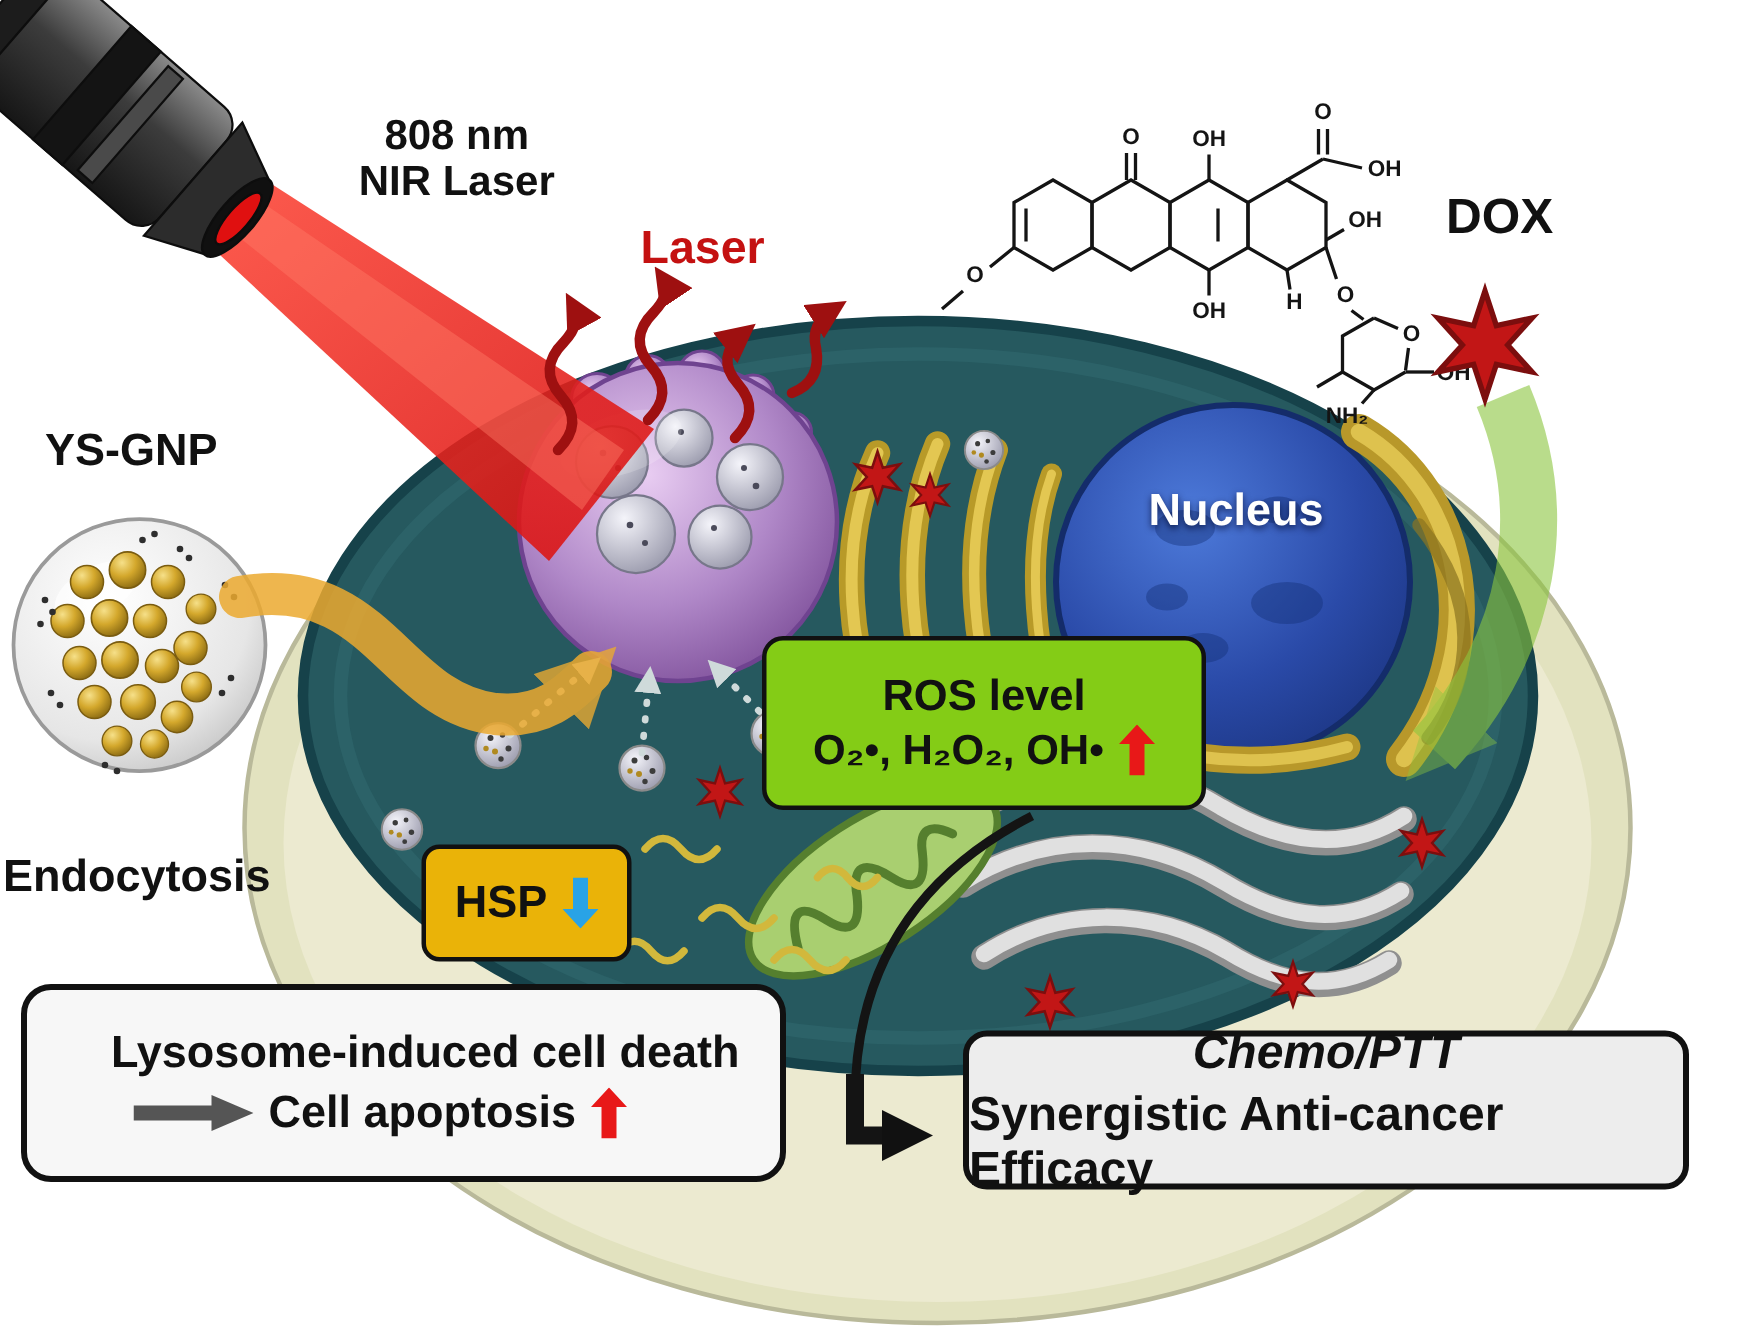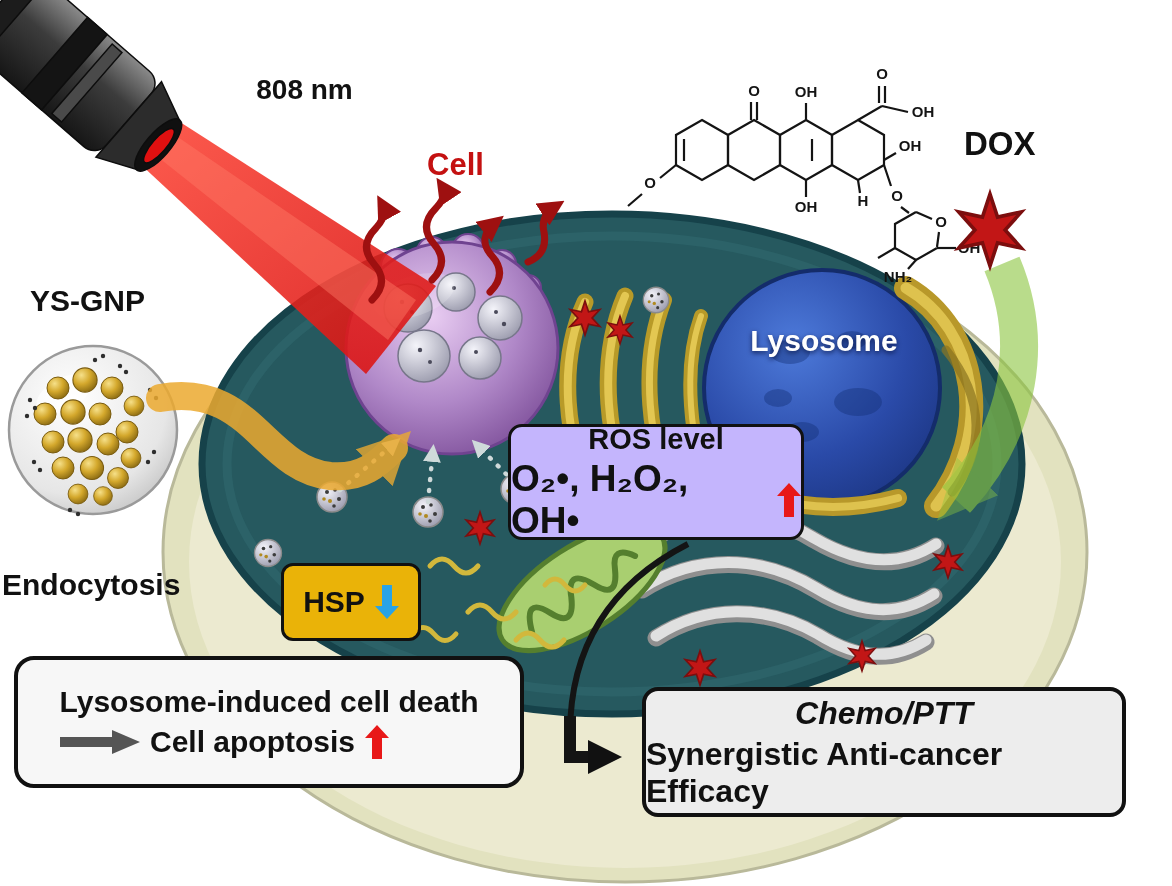--- a/index.html
+++ b/index.html
@@ -10,32 +10,32 @@
   #lbl-laser{left:212px;top:74px;width:185px;text-align:center;font-size:28px;}
   #lbl-heat{left:427px;top:148px;font-size:31px;color:var(--c-heat_text,#c41111);}
   #lbl-ysgnp{left:30px;top:284px;font-size:30px;text-align:center;}
   #lbl-endo{left:2px;top:568px;font-size:30px;}
   #lbl-lyso{left:372px;top:376px;width:168px;text-align:center;font-size:29px;color:#fff;
             text-shadow:0 2px 5px rgba(40,20,60,.75);}
   #lbl-nuc{left:750px;top:324px;width:148px;text-align:center;font-size:30px;color:#fff;
            text-shadow:0 2px 5px rgba(0,10,50,.75);}
   #lbl-dox{left:964px;top:126px;font-size:33px;}
   #lbl-membrane{left:308px;top:810px;font-size:30px;}
-  .box{position:absolute;border:3px solid #111;background:#c4b5fd;display:flex;
+  .box{position:absolute;border:3px solid #111;background:#84cc16;display:flex;
        flex-direction:column;align-items:center;justify-content:center;
        font-weight:bold;color:#111;box-sizing:border-box;}
   #ros-box{left:508px;top:424px;width:296px;height:116px;border-radius:14px;gap:2px;}
   #hsp-box{left:281px;top:563px;width:140px;height:78px;border-radius:12px;background:#eab308;}
   #death-box{left:14px;top:656px;width:510px;height:132px;border-width:4px;border-radius:20px;
-             background:#f7f7f7;gap:6px;}
-  #chemo-box{left:642px;top:687px;width:484px;height:130px;border-width:4px;border-radius:16px;
+             background:#f7f7f7;gap:6px;padding-left:29px;}
+  #chemo-box{left:642px;top:687px;width:484px;height:106px;border-width:4px;border-radius:16px;
              background:#ededed;gap:4px;}
   .row{display:flex;align-items:center;gap:10px;}
   #death-box .row{align-self:flex-start;margin-left:42px;}
-  .fs28{font-size:37px;} .fs29{font-size:29px;} .fs30{font-size:30px;}
+  .fs28{font-size:28px;} .fs29{font-size:29px;} .fs30{font-size:30px;}
   .chemo-line1{font-size:32px;font-style:italic;}
   .chemo-line2{font-size:32px;}
 </style>
 </head>
 <body>
 
 <div class="scene">
 
 <svg class="art" width="1172" height="886" viewBox="0 0 1172 886">
   <defs>
@@ -319,25 +319,26 @@
     <text x="897" y="201">O</text>
     <text x="941" y="227">O</text>
     <text x="969" y="253">OH</text>
     <text x="898" y="282">NH₂</text>
   </g>
   <use href="#star6" transform="translate(990,230) scale(3.6)"></use>
 </svg>
 
 <div class="ovl" id="lbl-laser">
   <div>808 nm</div>
-</div>
-<div class="ovl" id="lbl-heat">Cell</div>
+  <div>NIR Laser</div>
+</div>
+<div class="ovl" id="lbl-heat">Laser</div>
 <div class="ovl" id="lbl-ysgnp">YS-GNP</div>
 <div class="ovl" id="lbl-endo">Endocytosis</div>
-<div class="ovl" id="lbl-nuc">Lysosome</div>
+<div class="ovl" id="lbl-nuc">Nucleus</div>
 <div class="ovl" id="lbl-dox">DOX</div>
 
 <div class="box" id="ros-box">
   <div class="fs29">ROS level</div>
   <div class="row">
     <span class="fs28">O₂•, H₂O₂, OH•</span>
     <svg width="24" height="34" viewBox="0 0 24 34">
       <path d="M12 0 L24 13 L17 13 L17 34 L7 34 L7 13 L0 13 Z" style="fill:var(--c-up_arrow,#e81818)"></path>
         </svg>
   </div>

